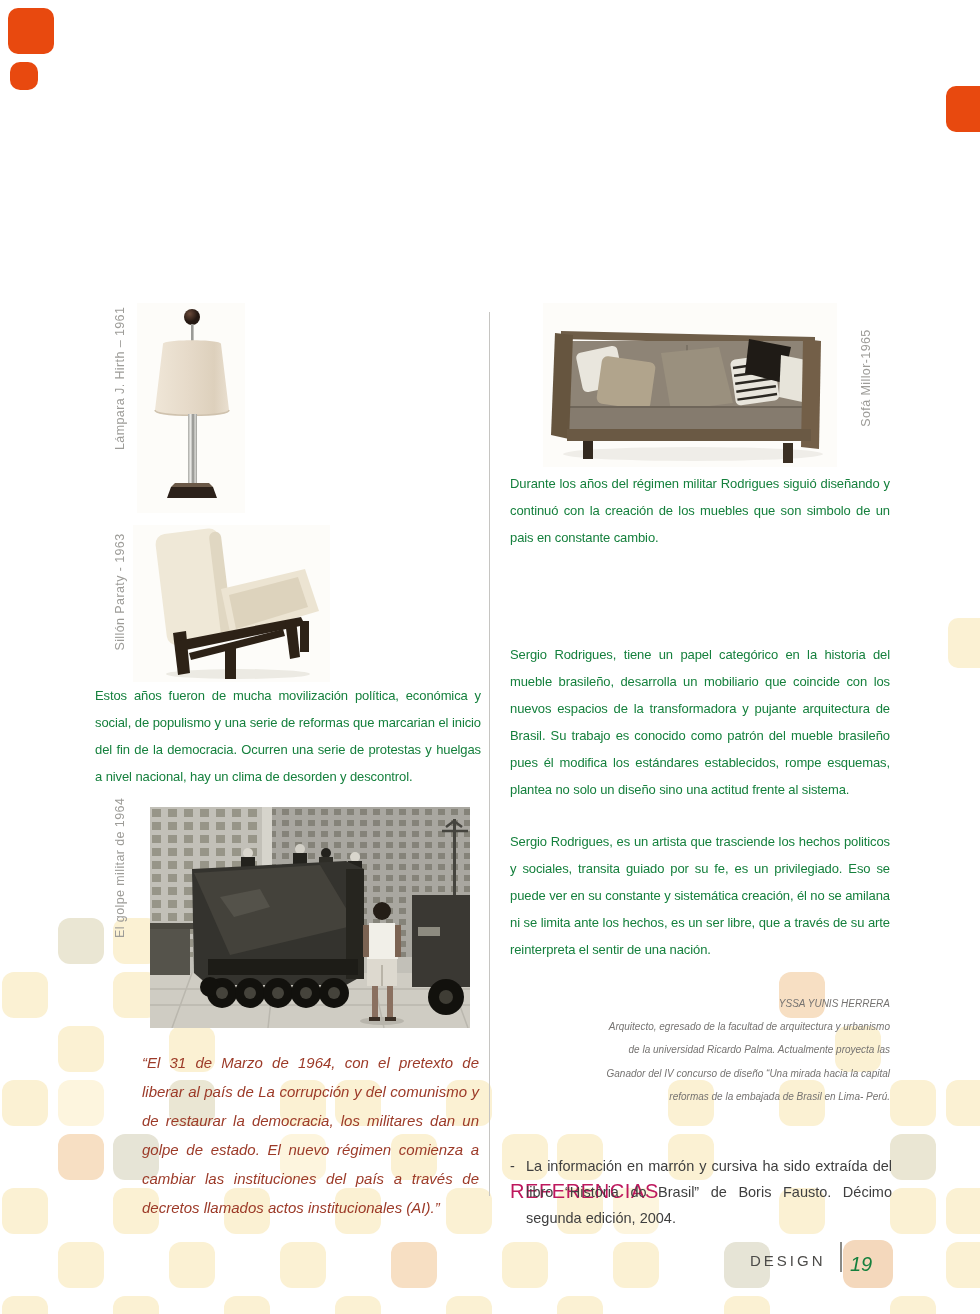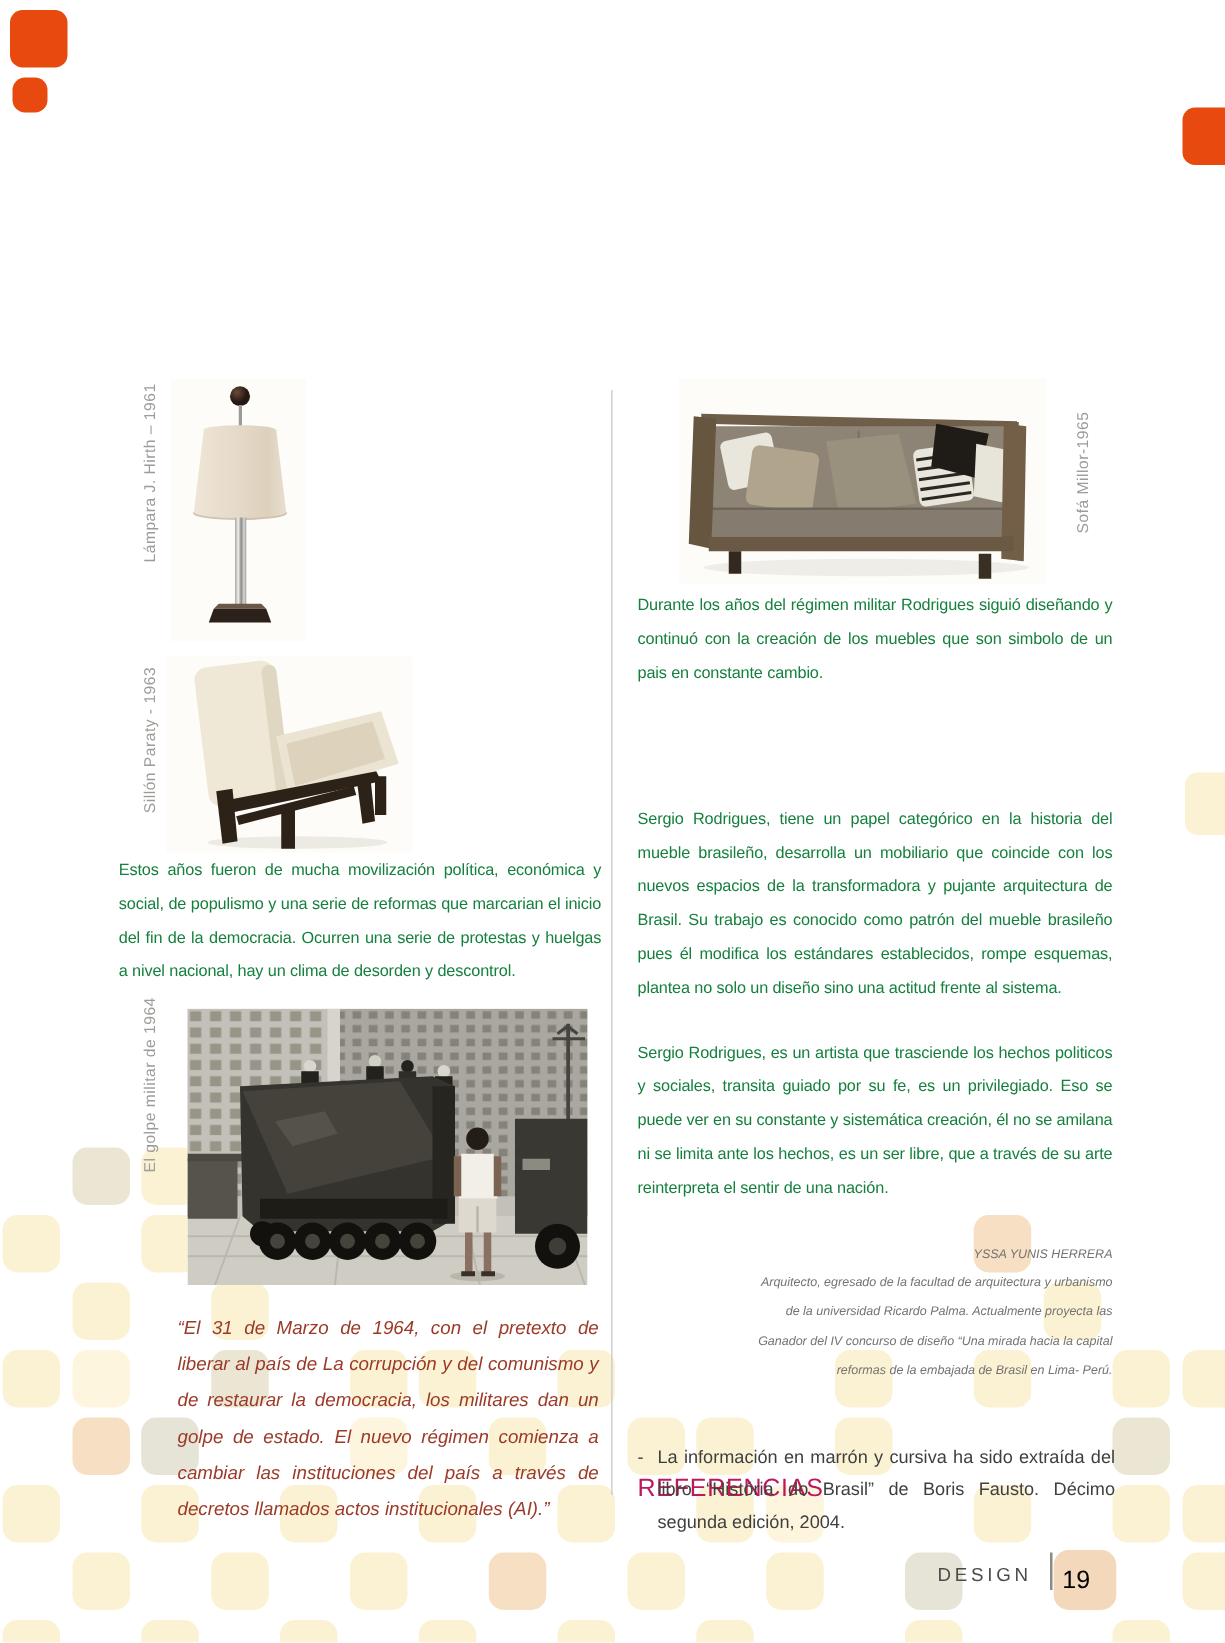--- a/index.html
+++ b/index.html
@@ -28,21 +28,21 @@
              color:#be185d;z-index:3;}
   .ref-item{position:absolute;left:510px;top:1153px;width:382px;padding-left:16px;box-sizing:border-box;
             text-align:justify;color:#3f3f3f;font-size:14.5px;line-height:26px;z-index:3;}
   .ref-item .dash{position:absolute;left:0;top:0;}
   
   .brand{position:absolute;left:750px;top:1252px;width:80px;font-size:15px;
          letter-spacing:3px;color:#4c4b49;z-index:3;}
   .fbar{position:absolute;left:840px;top:1242px;width:2px;height:30px;background:#8a8a86;z-index:3;}
   .badge{position:absolute;left:843px;top:1240px;width:50px;height:48px;border-radius:12px;z-index:2;}
   .badge-num{position:absolute;left:843px;top:1240px;width:36px;height:48px;line-height:48px;
-             text-align:center;font-size:20px;color:#000000;z-index:3;}
+             text-align:center;font-size:20px;color:#15803d;z-index:3;font-style:italic;}
 </style>
 </head>
 <body>
 
 <div class="page">
 
   <div class="mosaic">
       <div class="sq" style="left: 57.5px; top: 918px; width: 46px; height: 46px; background: rgb(234, 230, 211);"></div>
       <div class="sq" style="left: 113px; top: 918px; width: 46px; height: 46px; background: rgb(251, 241, 211);"></div>
       <div class="sq" style="left: 2px; top: 972px; width: 46px; height: 46px; background: rgb(251, 241, 211);"></div>

